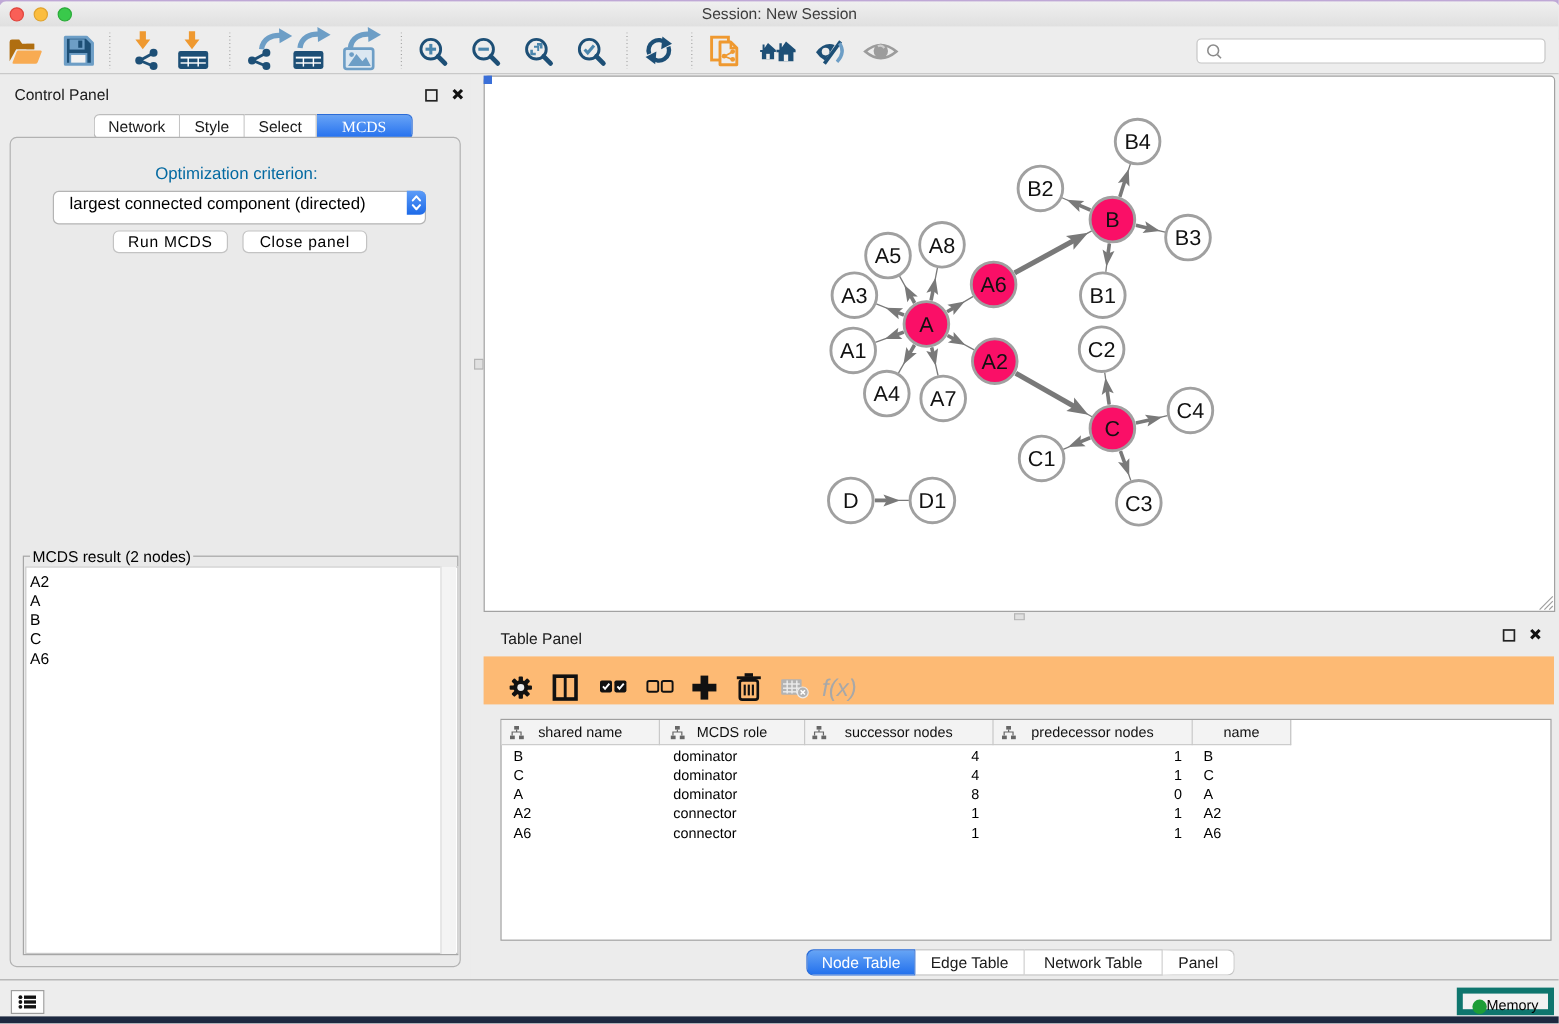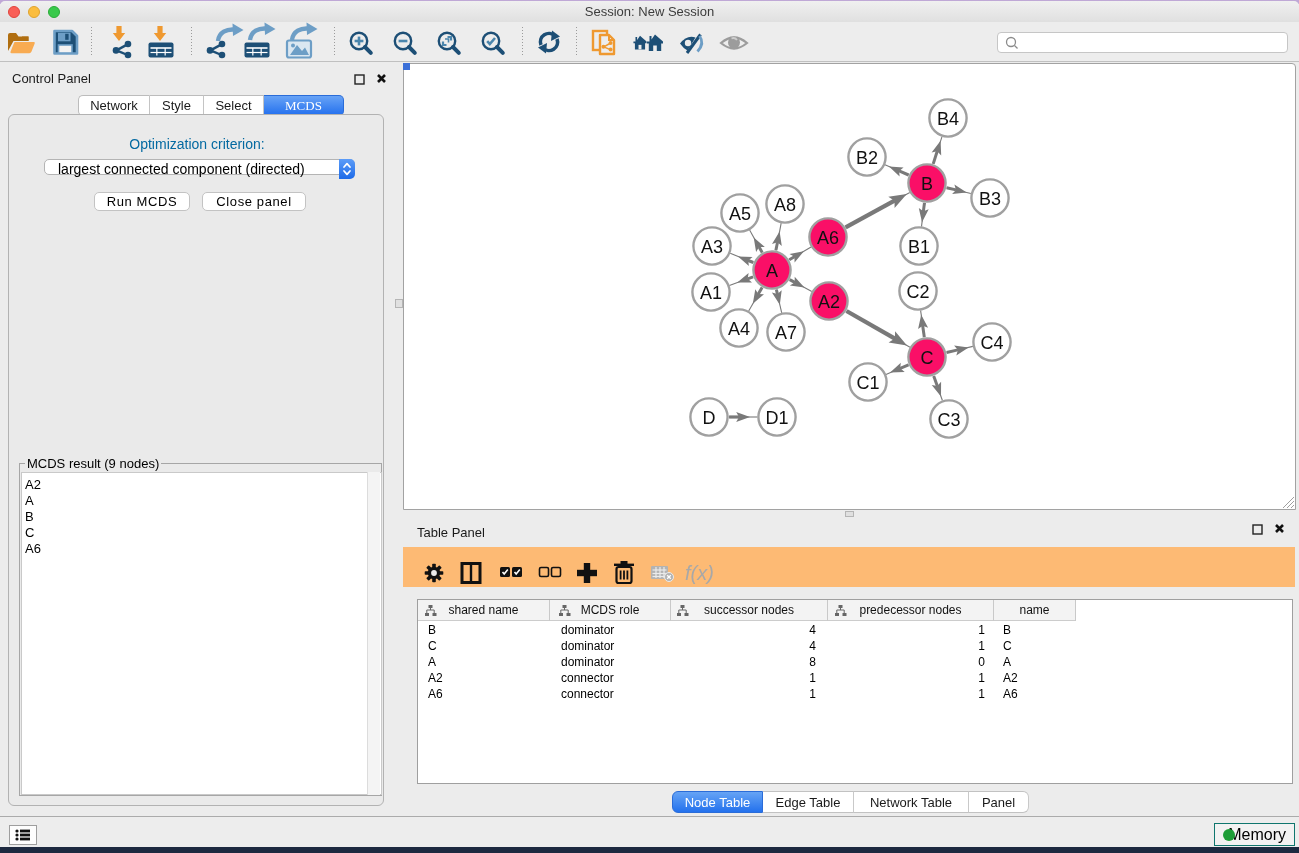--- a/index.html
+++ b/index.html
@@ -24,21 +24,21 @@
 
 
 #cpanel { left:0; top:62px; width:392px; height:754px; background:#ececec; }
 .panehead { font-size:13px; color:#1a1a1a; }
 #cptabs { position:absolute; left:78px; top:33px; height:21px; }
 .tabseg { position:absolute; top:0; height:21px; font-size:13px; text-align:center;
   line-height:20px; background:#fff; border-top:1px solid #bcbcbc;
   border-bottom:1px solid #bcbcbc; border-right:1px solid #c4c4c4; color:#1a1a1a; }
 #tabpanel { position:absolute; left:8px; top:52px; width:376px; height:692px;
   border:1px solid #b2b2b2; border-radius:6px; background:#eaeaea; }
-#dropdown { position:absolute; left:35px; top:44px; width:311px; height:16px;
+#dropdown { position:absolute; left:35px; top:44px; width:311px; height:28px;
   background:#fff; border:1px solid #b4b4b4; border-radius:5px; font-size:14px;
   line-height:18px; color:#000; padding-left:13px; }
 #ddbtn { position:absolute; right:-1px; top:-1px; width:16px; height:20px;
   border-radius:0 5px 5px 0; background:linear-gradient(#5c9cf8,#1d6ae8); }
 .btn { position:absolute; height:19px; background:#fff; border:1px solid #c3c3c3;
   border-radius:5px; font-size:13px; text-align:center; line-height:17px;
   color:#000; letter-spacing:0.6px; }
 #fieldset { position:absolute; left:10px; top:348px; width:363px; height:333px;
   border:1px solid #a6a6a6; }
 #fieldlegend { position:absolute; left:5px; top:-8px; background:#eaeaea;
@@ -73,21 +73,21 @@
 #btabs { position:absolute; left:280px; top:274px; height:22px; }
 .btab { position:absolute; top:0; height:22px; font-size:13px; line-height:21px;
   text-align:center; background:#fff; border-top:1px solid #c2c2c2;
   border-bottom:1px solid #c2c2c2; border-right:1px solid #c9c9c9; color:#1a1a1a; }
 
 
 #statusbar { left:0; top:816px; width:1299px; height:31px; background:#ededed;
   border-top:1px solid #ababab; }
 #deskBottom { left:0; top:847px; width:1299px; height:6px; background:#1d2940; }
 #membtn { position:absolute; right:4px; top:6px; width:81px; height:23px;
-  background:#f2f2f2; border:1px solid #0f766e; font-size:16px; color:#000;
+  background:#f2f2f2; border:5px solid #0f766e; font-size:12px; color:#000;
   line-height:21px; text-align:right; padding-right:8px; }
 #listbtn { position:absolute; left:9px; top:8px; width:28px; height:20px;
   background:#fdfdfd; border:1px solid #9e9e9e; }
 svg { position:absolute; overflow:visible; }
 svg text { font-family:"Liberation Sans", sans-serif; }
 </style>
 </head>
 <body>
 <div class="abs" id="deskTop"></div>
 <div class="abs" id="titlebar">Session: New Session
@@ -259,21 +259,21 @@
       <div id="ddbtn">
         <svg width="16" height="20" style="left:0;top:0;">
           <path d="M5 8 L8 4.6 L11 8" fill="none" stroke="#fff" stroke-width="1.7" stroke-linecap="round" stroke-linejoin="round"></path>
           <path d="M5 12 L8 15.4 L11 12" fill="none" stroke="#fff" stroke-width="1.7" stroke-linecap="round" stroke-linejoin="round"></path>
         </svg>
       </div>
     </div>
     <div class="btn" style="left:85px;top:77px;width:96px;">Run MCDS</div>
     <div class="btn" style="left:193px;top:77px;width:104px;">Close panel</div>
     <div id="fieldset">
-      <div id="fieldlegend">MCDS result (9 nodes)</div>
+      <div id="fieldlegend">MCDS result (2 nodes)</div>
       <div id="mcdslist">
         <div style="margin-top:4px;">A2</div>
           <div>A</div>
           <div>B</div>
           <div>C</div>
           <div>A6</div>
       </div>
       <div id="listscroll"></div>
     </div>
   </div>

